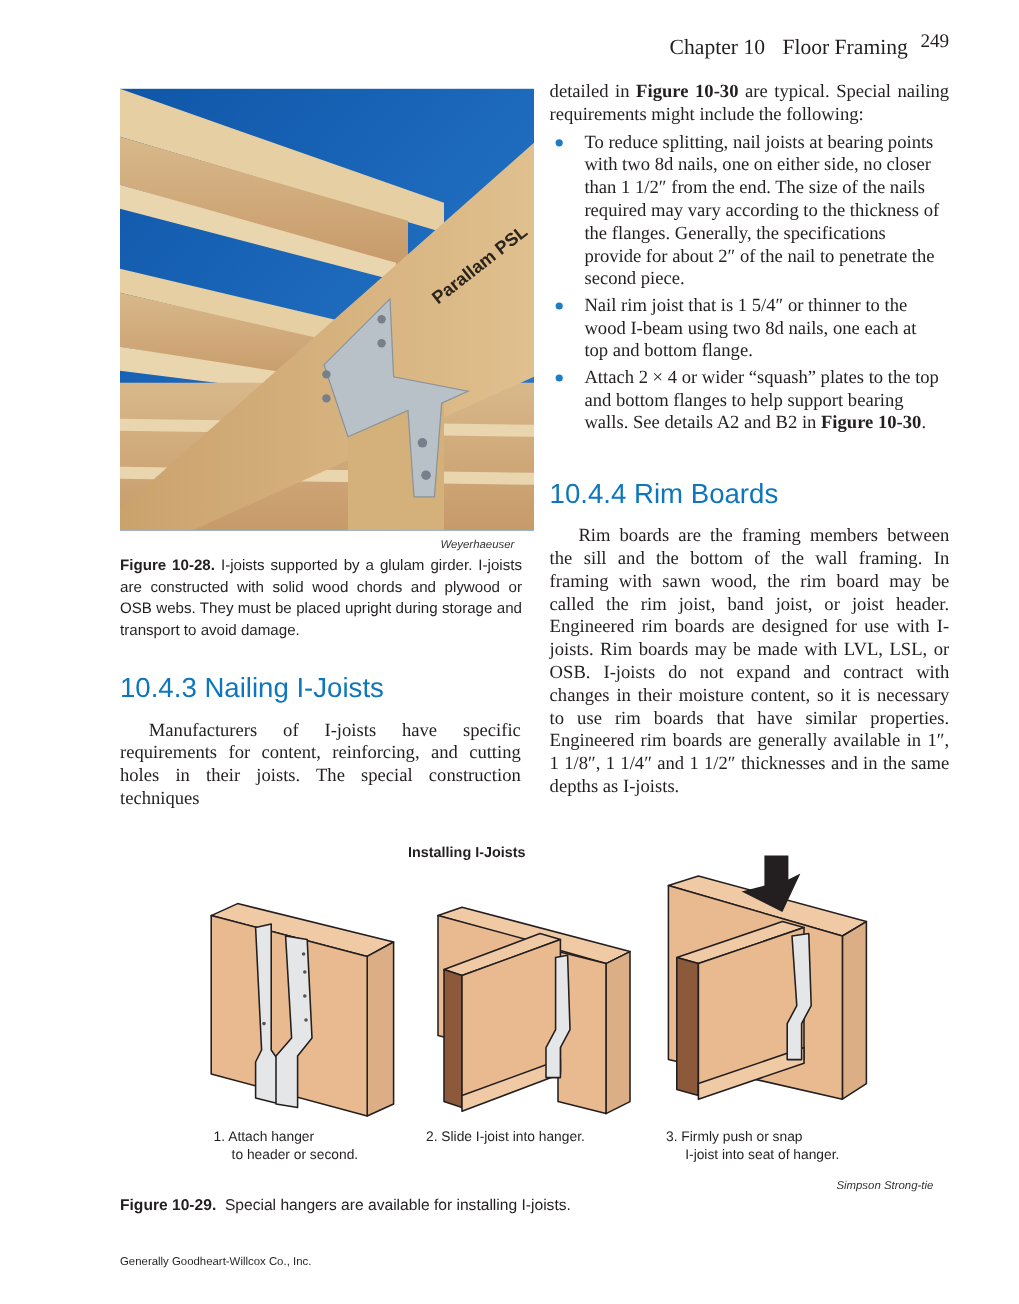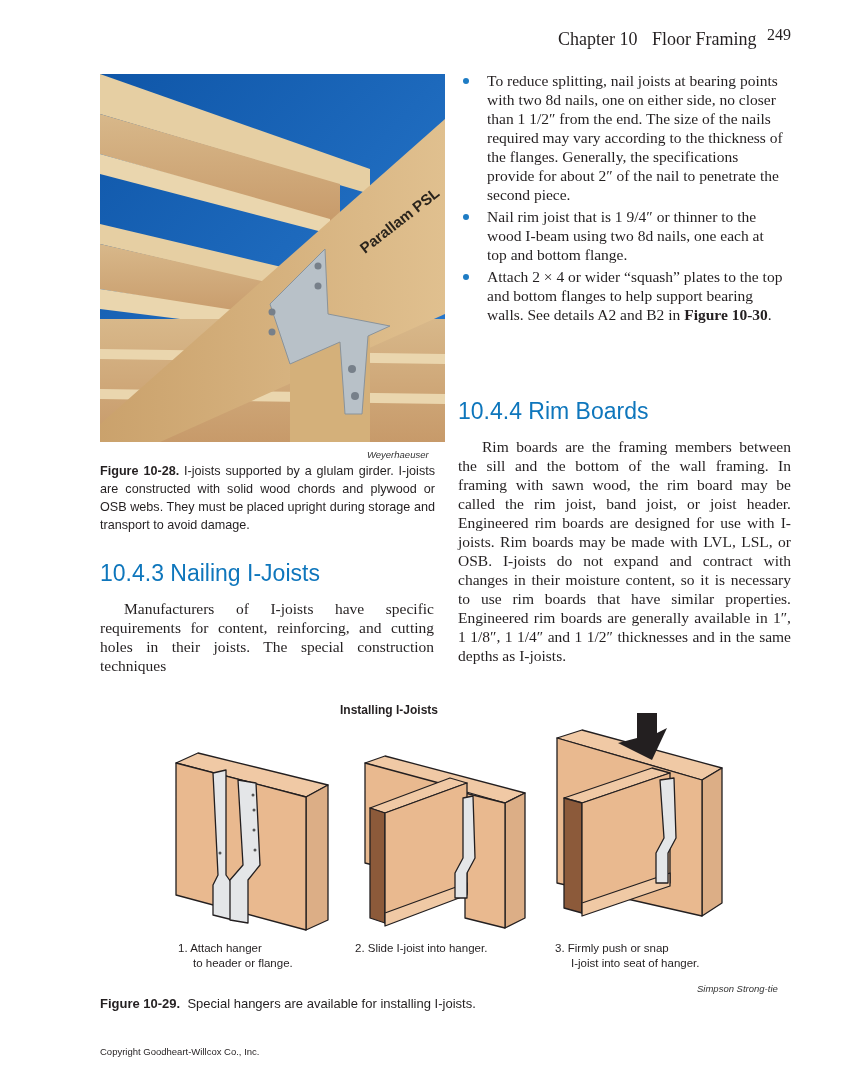--- a/index.html
+++ b/index.html
@@ -87,23 +87,24 @@
 <div class="fig-caption sans">
   <b>Figure 10-28.</b><span> I-joists supported by a glulam girder. I-joists are constructed with solid wood chords and plywood or OSB webs. They must be placed upright during storage and transport to avoid damage.</span>
 </div>
 
 <h2 class="section sans" style="left:100px; top:560px;">10.4.3 Nailing I-Joists</h2>
 <div class="body-text serif" style="left:100px; top:599px; width:334px;">
   <p>Manufacturers of I-joists have specific requirements for content, reinforcing, and cutting holes in their joists. The special construction techniques</p>
 </div>
 
 <div class="body-text serif" style="left:458px; top:67px; width:333px;">
+  <p class="noindent"><span>detailed in </span><b>Figure 10-30</b><span> are typical. Special nailing requirements might include the following:</span></p>
   <ul class="bullets">
     <li style="margin-bottom:3px;"><span class="dot"></span><span>To reduce splitting, nail joists at bearing points with two 8d nails, one on either side, no closer than 1 1/2″ from the end. The size of the nails required may vary according to the thickness of the flanges. Generally, the specifications provide for about 2″ of the nail to penetrate the second piece.</span></li>
-    <li style="margin-bottom:3px;"><span class="dot"></span><span>Nail rim joist that is 1 9/4″ or thinner to the wood I-beam using two 8d nails, one each at top and bottom flange.</span></li>
+    <li style="margin-bottom:3px;"><span class="dot"></span><span>Nail rim joist that is 1 5/4″ or thinner to the wood I-beam using two 8d nails, one each at top and bottom flange.</span></li>
     <li><span class="dot"></span><span>Attach 2 × 4 or wider “squash” plates to the top and bottom flanges to help support bearing walls. See details A2 and B2 in </span><b>Figure 10-30</b><span>.</span></li>
   </ul>
 </div>
 
 <h2 class="section sans" style="left:458px; top:398px;">10.4.4 Rim Boards</h2>
 <div class="body-text serif" style="left:458px; top:437px; width:333px;">
   <p>Rim boards are the framing members between the sill and the bottom of the wall framing. In framing with sawn wood, the rim board may be called the rim joist, band joist, or joist header. Engineered rim boards are designed for use with I-joists. Rim boards may be made with LVL, LSL, or OSB. I-joists do not expand and contract with changes in their moisture content, so it is necessary to use rim boards that have similar properties. Engineered rim boards are generally available in 1″, 1 1/8″, 1 1/4″ and 1 1/2″ thicknesses and in the same depths as I-joists.</p>
 </div>
 
 <div class="fig2-title sans">Installing I-Joists</div>
@@ -148,28 +149,28 @@
     <polygon points="12,90 30,95 30,205 12,200" fill="#8c5a3a"></polygon>
     <polygon points="30,95 118,65 118,175 30,205" fill="#e9b98f"></polygon>
     <polygon points="30,195 118,165 118,178 30,208" fill="#f0c9a5"></polygon>
     <polygon points="108,72 122,70 124,130 116,145 116,175 104,175 104,145 112,130" fill="#e4e6e8"></polygon>
   </g>
   <polygon points="85,5 105,5 105,25 115,20 100,52 66,35 85,30" fill="#231f20"></polygon>
 </svg>
 
 <div class="step-label sans" style="left:178px; top:941px;">
   <div>1.  Attach hanger</div>
-  <div style="padding-left:15px;">to header or flange.</div>
+  <div style="padding-left:15px;">to header or second.</div>
 </div>
 <div class="step-label sans" style="left:355px; top:941px;">
   <div>2.  Slide I-joist into hanger.</div>
 </div>
 <div class="step-label sans" style="left:555px; top:941px;">
   <div>3.  Firmly push or snap</div>
   <div style="padding-left:16px;">I-joist into seat of hanger.</div>
 </div>
 
 <div class="credit sans" style="left:697px; top:983px;">Simpson Strong-tie</div>
 <div class="fig2-caption sans">
   <b>Figure 10-29.</b><span style="white-space:pre;">  Special hangers are available for installing I-joists.</span>
 </div>
 
-<div class="copyright sans">Copyright Goodheart-Willcox Co., Inc.</div>
+<div class="copyright sans">Generally Goodheart-Willcox Co., Inc.</div>
 
 </body></html>

